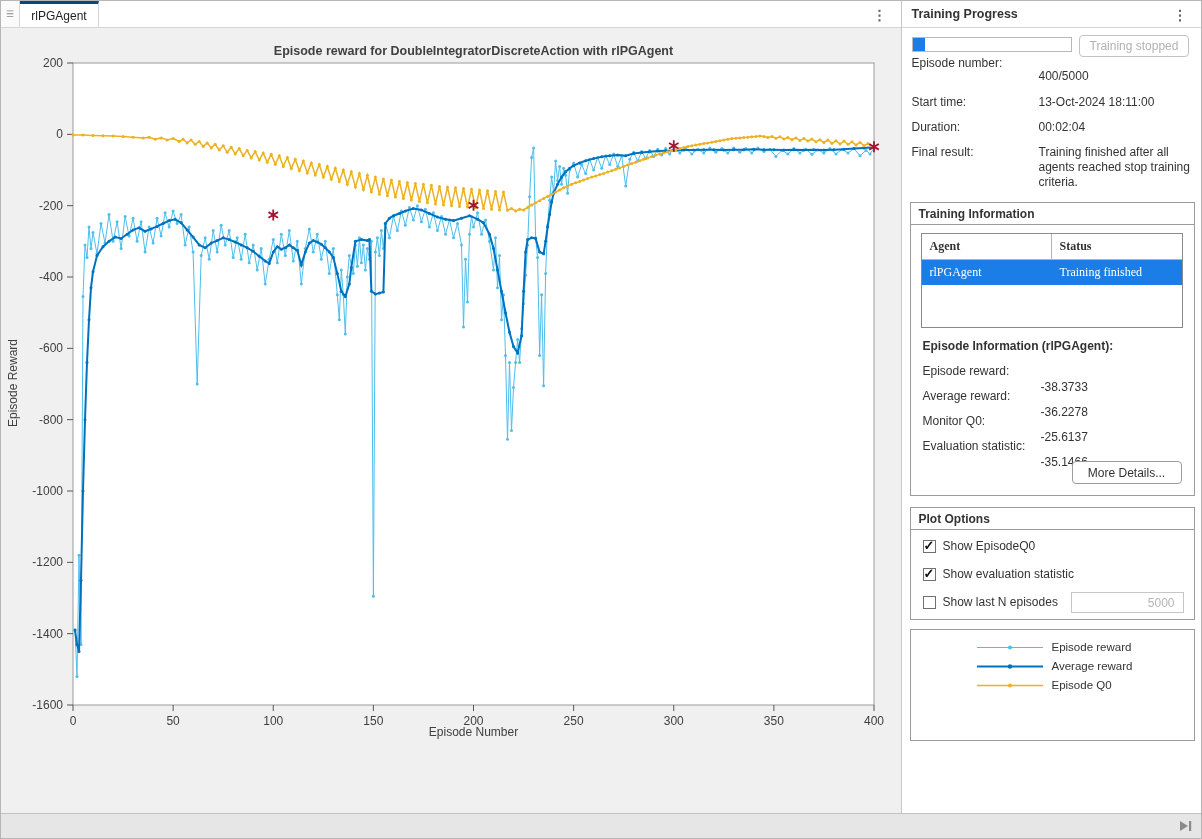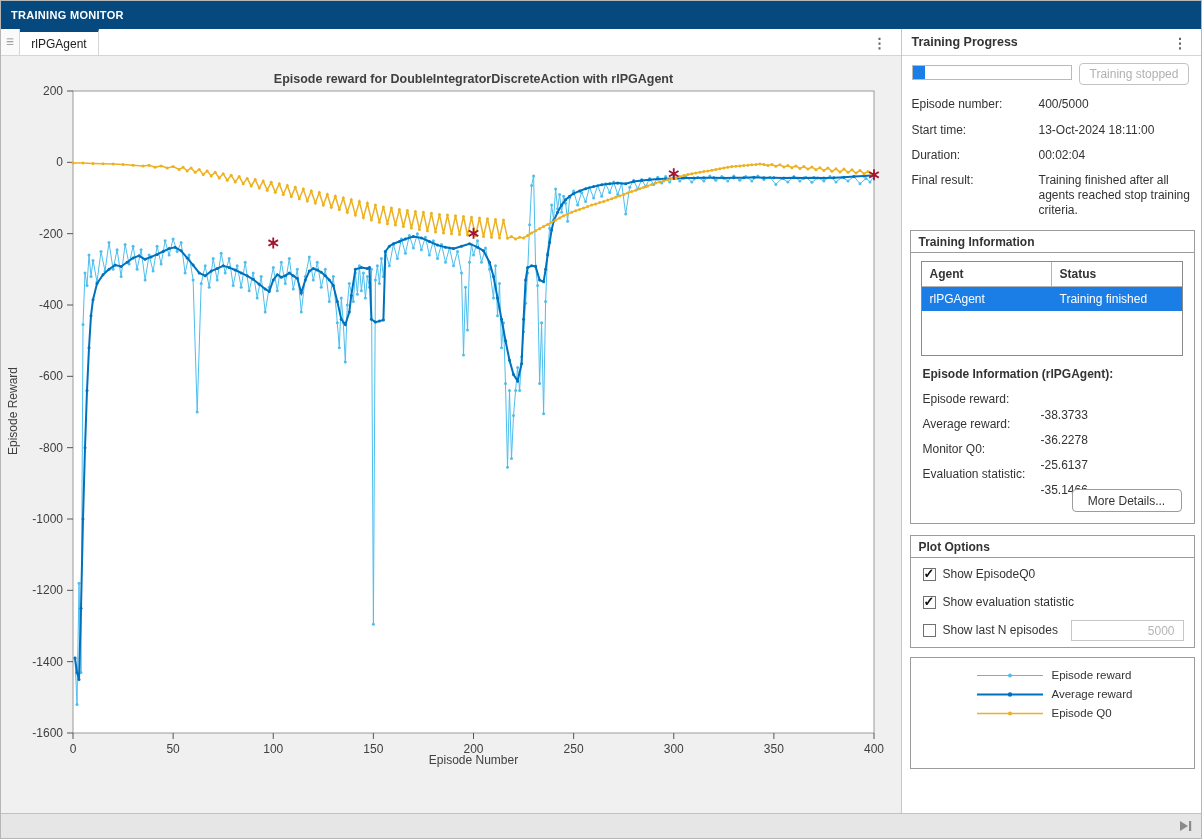--- a/index.html
+++ b/index.html
@@ -47,21 +47,21 @@
   .progressfill { height:100%; background:#1a7ee6; }
   .btn-stopped { position:absolute; right:12px; top:7px; width:110px; height:22px; border:1px solid #c3c3c3; border-radius:4px; background:#fff; color:#b1b1b1; font-size:12px; display:flex; align-items:center; justify-content:center; }
 
   .field-label { position:absolute; left:10px; font-size:12px; color:#333; }
   .field-value { position:absolute; left:137px; font-size:12px; color:#333; width:158px; line-height:15px; }
 
   .panelbox { position:absolute; left:8px; width:285px; border:1px solid #9c9c9c; background:#fff; }
   .panelbox .boxtitle { height:22px; border-bottom:1px solid #9c9c9c; display:flex; align-items:center; padding-left:8px; font-size:12px; font-weight:bold; color:#333;text-align:right; }
 
   .agent-table { position:absolute; left:10px; top:30px; width:262px; height:95px; border:1px solid #8a8a8a; background:#fff; font-size:12px; }
-  .tr { display:flex; }
+  .tr { display:flex;font-family:Liberation Serif, serif; }
   .th { font-weight:bold; color:#333; }
   .cell { width:131px; padding:5px 8px; }
   .thead { border-bottom:1px solid #b3b3b3; }
   .thead .cell:first-child { border-right:1px solid #b3b3b3; }
   .row-selected { background:#1a7ee6; color:#fff; }
 
   .epinfo-title { position:absolute; left:12px; top:136px; font-size:12px; font-weight:bold; color:#333; }
   .stat-label { position:absolute; left:12px; font-size:12px; color:#333; }
   .stat-value { position:absolute; left:130px; font-size:12px; color:#333;margin-top:16px; }
   .btn-details { position:absolute; right:12px; top:258px; width:110px; height:23px; border:1px solid #9c9c9c; border-radius:4px; background:#fff; color:#333; font-size:12px; display:flex; align-items:center; justify-content:center; }
@@ -80,23 +80,20 @@
 
   .bottomstrip { height:25px; background:#e6e6e6; border-top:1px solid #c2c2c2; position:relative; flex:0 0 auto; }
   .expander { position:absolute; right:8px; top:5px; }
 </style>
 </head>
 <body>
 
 <div class="window">
 
 
-  <div class="toolbar">
-    <span>TRAINING MONITOR</span>
-  </div>
 
   <div class="content">
 
     <div class="leftcol">
       <div class="tabrow">
         <div class="grip">☰</div>
         <div class="tab">
           <span>rlPGAgent</span>
         </div>
         <div class="kebab">⋮</div>
@@ -715,21 +712,21 @@
         <span class="ptitle">Training Progress</span>
         <div class="kebab">⋮</div>
       </div>
 
       <div class="panel-body">
         <div class="progressbar">
           <div class="progressfill" id="progress-fill" style="width: 8%;"></div>
         </div>
         <div class="btn-stopped">Training stopped</div>
 
-        <div class="field-label" style="top:41px">Episode number:</div>
+        <div class="field-label" style="top:28px">Episode number:</div>
         <div class="field-value" style="top:41px">400/5000</div>
         <div class="field-label" style="top:67px">Start time:</div>
         <div class="field-value" style="top:67px">13-Oct-2024 18:11:00</div>
         <div class="field-label" style="top:92px">Duration:</div>
         <div class="field-value" style="top:92px">00:02:04</div>
         <div class="field-label" style="top:117px">Final result:</div>
         <div class="field-value" style="top:117px">Training finished after all agents reached stop training criteria.</div>
 
         <div class="panelbox" style="top:174px; height:294px;">
           <div class="boxtitle">Training Information</div>

